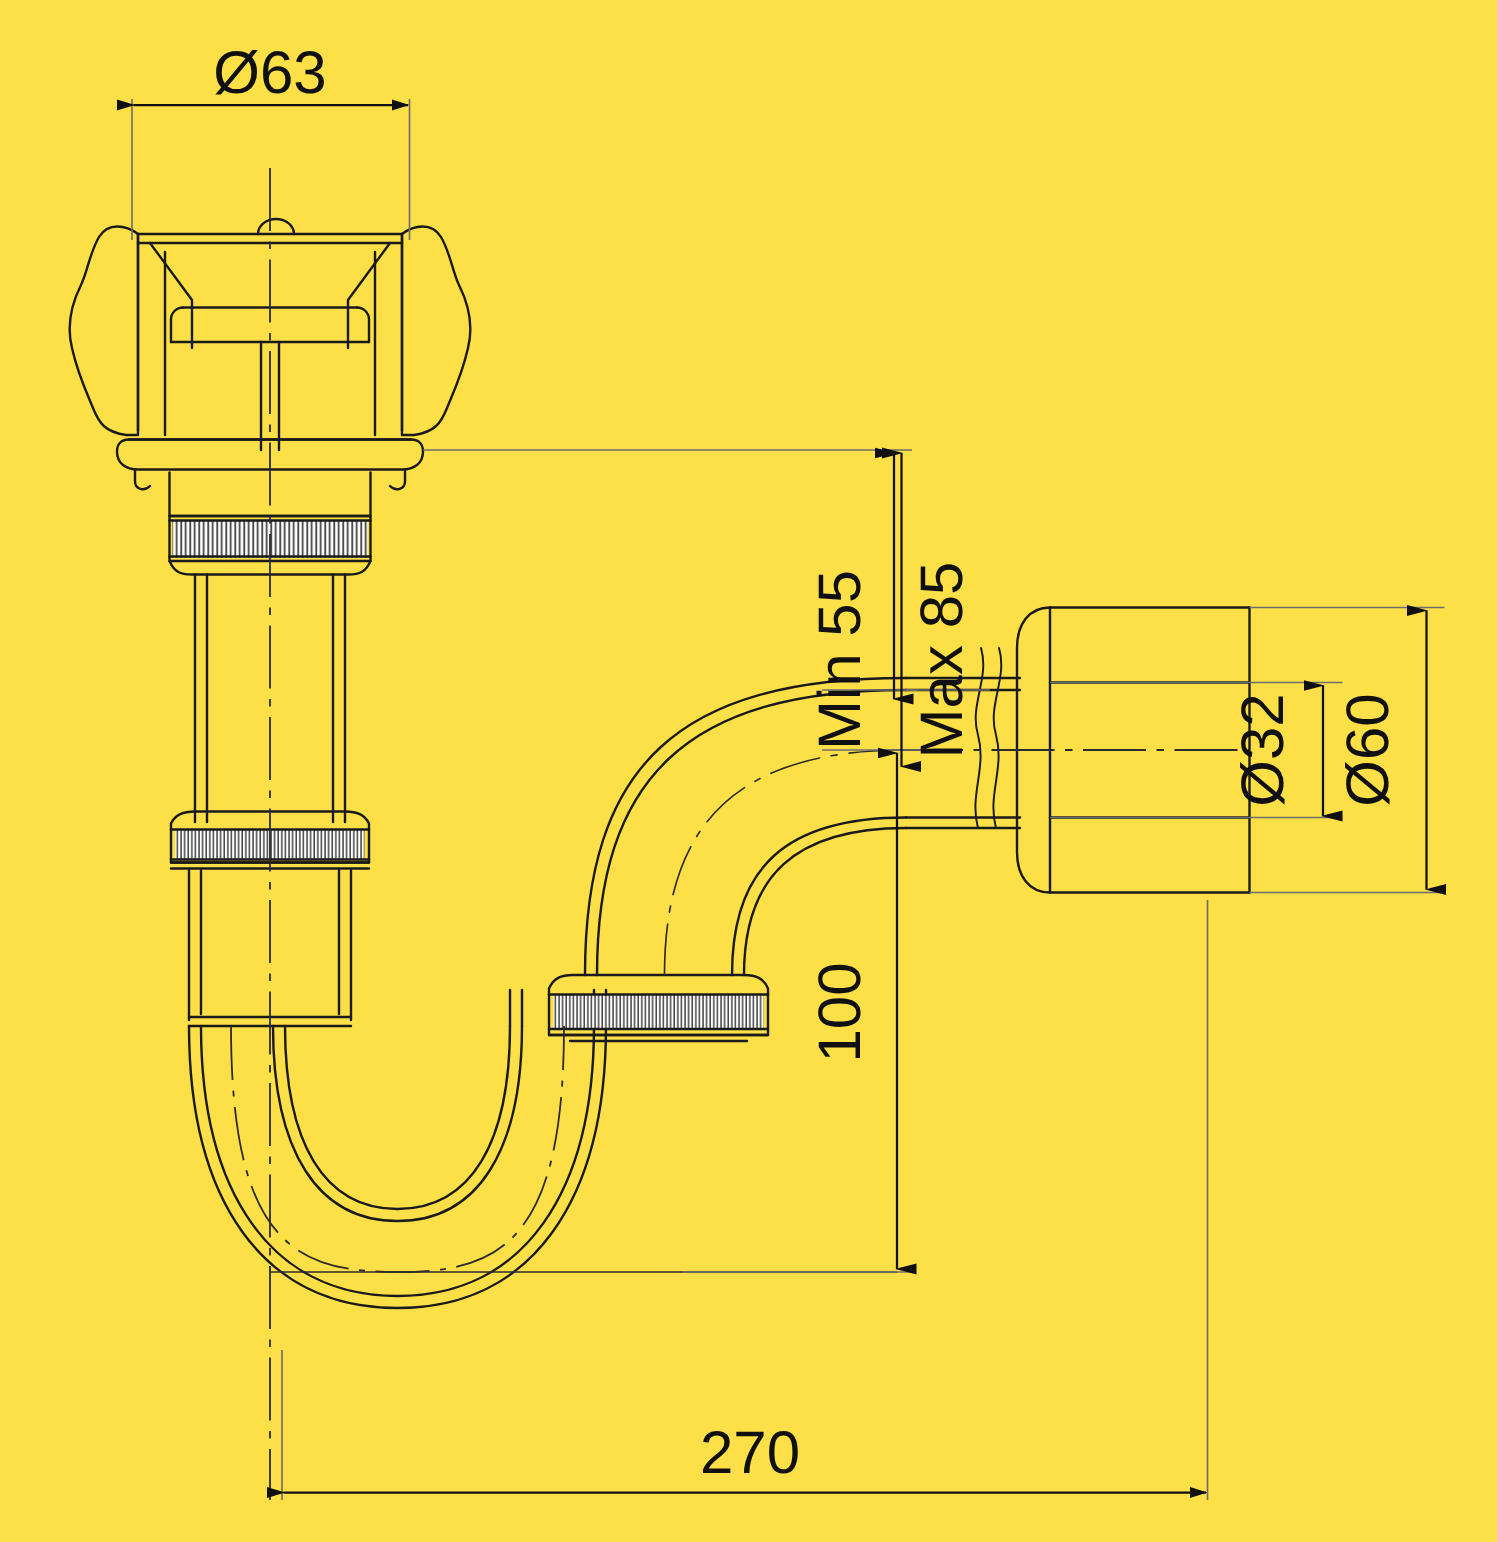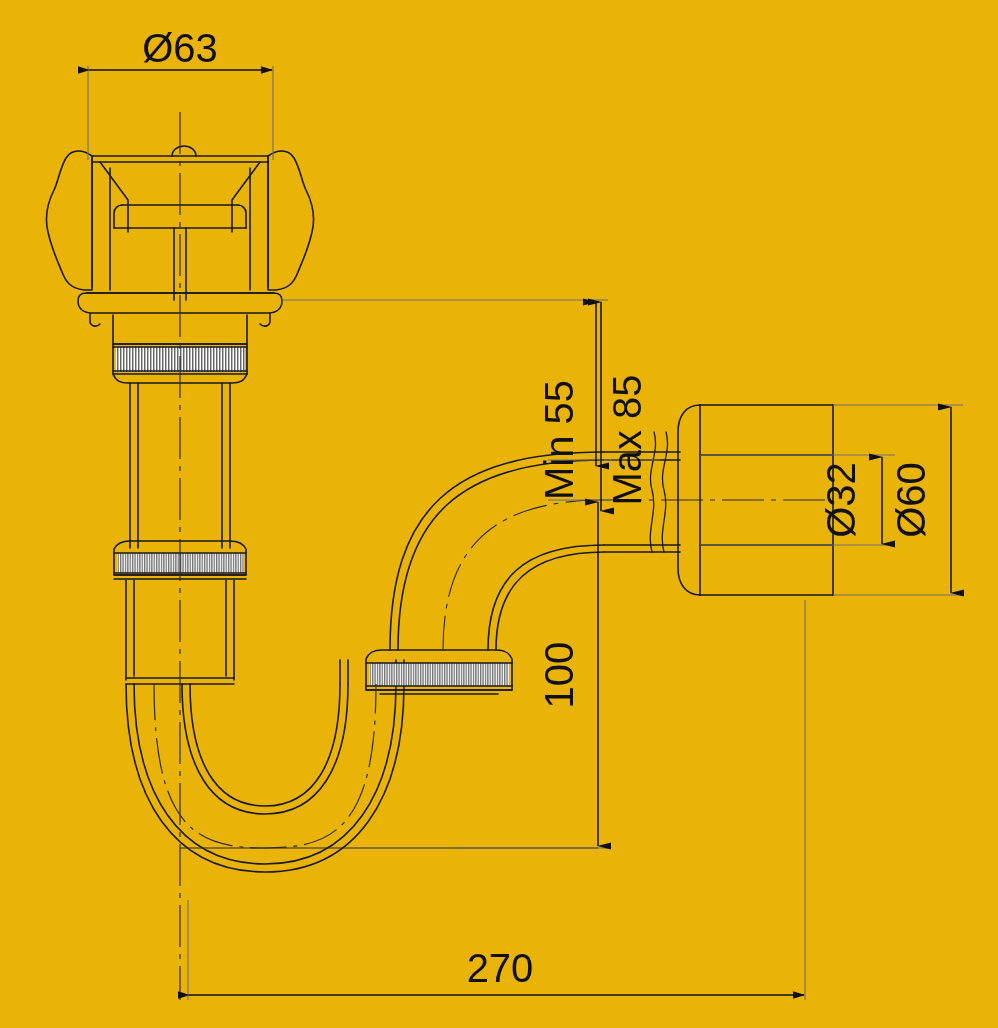--- a/index.html
+++ b/index.html
@@ -8,21 +8,21 @@
     padding: 0;
     background: #ffffff;
   }
   body {
     font-family: "Liberation Sans", sans-serif;
   }
   #drawing-root {
     position: relative;
     width: 998px;
     height: 1028px;
-    background: #eab308;
+    background: #fde047;
     overflow: hidden;
   }
   svg#cad {
     display: block;
     width: 998px;
     height: 1028px;
   }
   .dimtext {
     font-family: "Liberation Sans", sans-serif;
     font-size: 40px;

